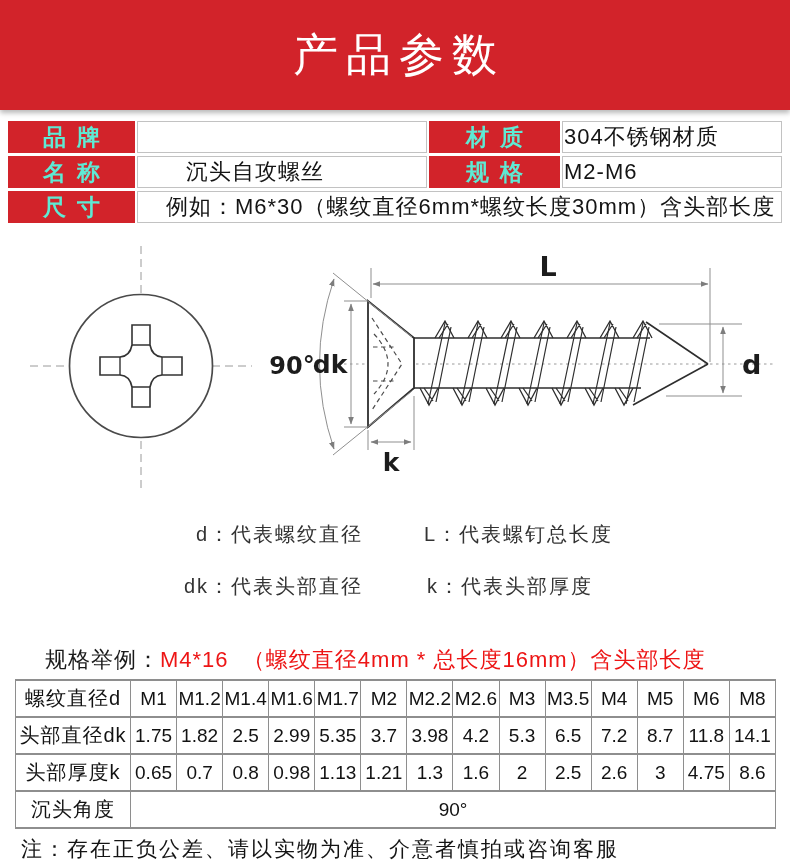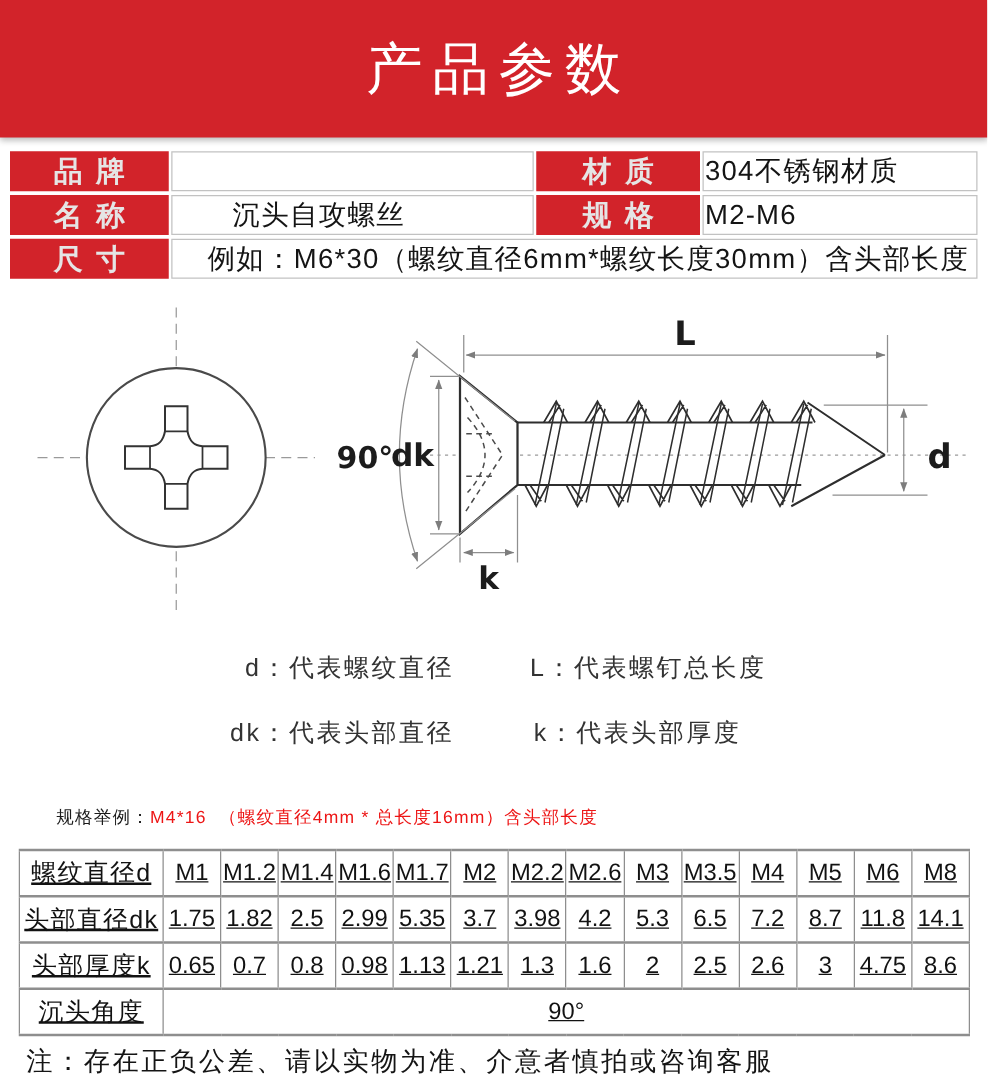--- a/index.html
+++ b/index.html
@@ -7,46 +7,46 @@
         font-family:"Liberation Sans","DejaVu Sans",sans-serif;}
 
   
   .banner{position:absolute;left:0;top:0;width:790px;height:110px;background:#d2232a;
           box-shadow:0 3px 5px rgba(0,0,0,.28);display:flex;align-items:center;justify-content:center;}
   .banner .title{color:#fff;font-size:45px;font-weight:normal;letter-spacing:8px;padding-left:8px;}
 
   
   .info{position:absolute;left:8px;top:121px;width:774px;display:grid;
         grid-template-columns:127px 290px 131px 1fr;grid-auto-rows:32px;column-gap:2px;row-gap:3px;}
-  .info .lbl{background:#d2232a;color:#e5e5e5;font-size:23px;font-weight:bold;letter-spacing:11px;
+  .info .lbl{background:#d2232a;color:#5eead4;font-size:23px;font-weight:bold;letter-spacing:11px;
              padding-left:11px;display:flex;align-items:center;justify-content:center;}
   .info .val{border:1px solid #c2c2c2;font-size:22px;color:#141414;display:flex;align-items:center;
              padding-left:48px;letter-spacing:1px;}
   .info .val.v2{padding-left:1px;}
   .info .val.size{grid-column:2/5;padding-left:28px;}
 
   
   .diagram{position:absolute;left:0;top:238px;}
   .dimtxt{font-family:"DejaVu Sans","Liberation Sans",sans-serif;font-weight:600;fill:#1c1c1c;}
 
   
   .legend-item{position:absolute;font-size:20px;color:#333;letter-spacing:2px;white-space:pre;}
   .lg-d {left:196px;top:521px;}
   .lg-L {left:424px;top:521px;}
   .lg-dk{left:184px;top:573px;}
   .lg-k {left:427px;top:573px;}
 
   
-  .spec-example{position:absolute;left:45px;top:645px;font-size:14px;color:#1a1a1a;
+  .spec-example{position:absolute;left:45px;top:645px;font-size:22px;color:#1a1a1a;
                 letter-spacing:1px;white-space:pre;}
   .spec-example .hl{color:#ed1515;}
 
   
   .spec-table{position:absolute;left:15px;top:679px;width:761px;border-collapse:collapse;
-              table-layout:fixed;font-size:19px;color:#121212;text-decoration:underline;}
+              table-layout:fixed;font-size:19px;color:#121212;}
   .spec-table td{border:1px solid #8e8e8e;border-top-width:2px;border-bottom-width:2px;
                  text-align:center;height:35px;padding:0;overflow:hidden;}
   .spec-table td.rowlbl{font-size:20px;letter-spacing:1px;}
   .spec-table col.c0{width:115px;}
 
   
   .note{position:absolute;left:0;top:835px;width:640px;text-align:center;font-size:21px;
         color:#141414;letter-spacing:2px;font-weight:500;}
 </style>
 </head>

